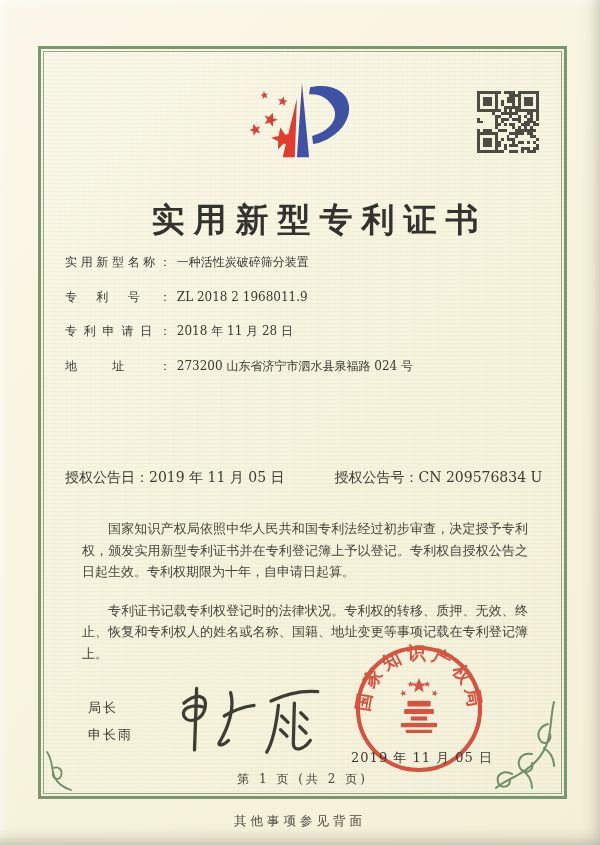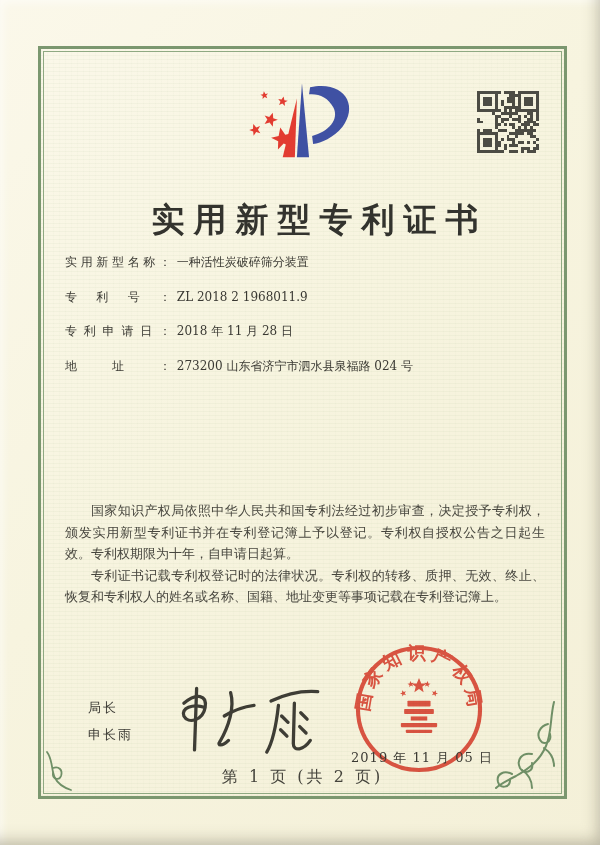--- a/index.html
+++ b/index.html
@@ -24,30 +24,30 @@
   .title{position:absolute;left:0;top:132px;width:100%;margin:17px;text-align:center;
     font-size:33px;font-weight:bold;letter-spacing:9px;color:#33332e;}
   .fields{position:absolute;left:24px;top:205px;width:478px;font-size:12px;}
   .field-row{margin-bottom:17.5px;white-space:nowrap;}
   .flabel{display:inline-block;width:106px;text-align:justify;text-align-last:justify;color:#3c3b35;}
   .fvalue{margin-left:2px;color:#3a3933;}
   .grant-row{position:absolute;left:24px;top:420px;width:490px;font-size:14px;white-space:nowrap;}
   .grant-pair2{margin-left:50px;}
   .paras{position:absolute;left:24px;top:452px;width:480px;font-size:13px;line-height:21.5px;
     text-align:justify;color:#47463e;}
-  .paras p{margin:0;text-indent:2em;font-family:Liberation Mono, monospace;}
+  .paras p{margin:17px;text-indent:2em;}
   .sig-block{position:absolute;left:47px;top:650px;font-size:13px;letter-spacing:2px;color:#3b3a34;}
   .sig-block div{margin-bottom:9px;}
   .sig-script{position:absolute;left:128px;top:630px;width:170px;height:92px;}
   .seal{position:absolute;left:312px;top:594px;width:132px;height:132px;opacity:.92;mix-blend-mode:multiply;}
   .seal svg{width:100%;height:100%;}
   .seal-date{position:absolute;left:306px;top:700px;width:150px;text-align:center;
     font-size:13px;letter-spacing:1px;color:#3b3a33;}
   .page-footer{position:absolute;left:0;bottom:8px;width:100%;text-align:center;
-    font-size:16px;letter-spacing:3px;color:#45443c;}
+    font-size:12px;letter-spacing:3px;color:#45443c;}
   .ornament-br{position:absolute;right:4px;bottom:2px;width:68px;height:98px;}
   .ornament-bl{position:absolute;left:2px;bottom:2px;width:30px;height:44px;}
   .back-note{position:absolute;left:0;top:813px;width:100%;text-align:center;
     font-size:12.5px;letter-spacing:4px;color:#4a4940;}
 </style>
 </head>
 <body>
 
 <div class="page">
 
@@ -326,20 +326,23 @@
       <div class="field-row">
         <span class="flabel">专利申请日：</span>
         <span class="fvalue">2018 年 11 月 28 日</span>
       </div>
       <div class="field-row">
         <span class="flabel">地址：</span>
         <span class="fvalue">273200 山东省济宁市泗水县泉福路 024 号</span>
       </div>
     </div>
 
+    <div class="grant-row">
+      <span>授权公告日：</span><span>2019 年 11 月 05 日</span><span class="grant-pair2">授权公告号：</span><span>CN 209576834 U</span>
+    </div>
 
     <div class="paras">
       <p>国家知识产权局依照中华人民共和国专利法经过初步审查，决定授予专利权，颁发实用新型专利证书并在专利登记簿上予以登记。专利权自授权公告之日起生效。专利权期限为十年，自申请日起算。</p>
       <p>专利证书记载专利权登记时的法律状况。专利权的转移、质押、无效、终止、恢复和专利权人的姓名或名称、国籍、地址变更等事项记载在专利登记簿上。</p>
     </div>
 
     <div class="sig-block">
       <div>局长</div>
       <div>申长雨</div>
     </div>
@@ -399,13 +402,14 @@
       </g>
     </svg>
     <svg class="ornament-bl" viewBox="0 0 30 44" xmlns="http://www.w3.org/2000/svg">
       <g fill="none" stroke="#6f8f66" stroke-width="1.8" stroke-linecap="round">
         <path d="M4,2 C10,10 8,20 12,28 C15,34 22,38 28,40"></path>
         <path d="M10,18 C16,16 20,20 18,26 C16,31 9,29 10,23"></path>
       </g>
     </svg>
   </div>
 
+  <div class="back-note">其他事项参见背面</div>
 </div>
 
 </body></html>

